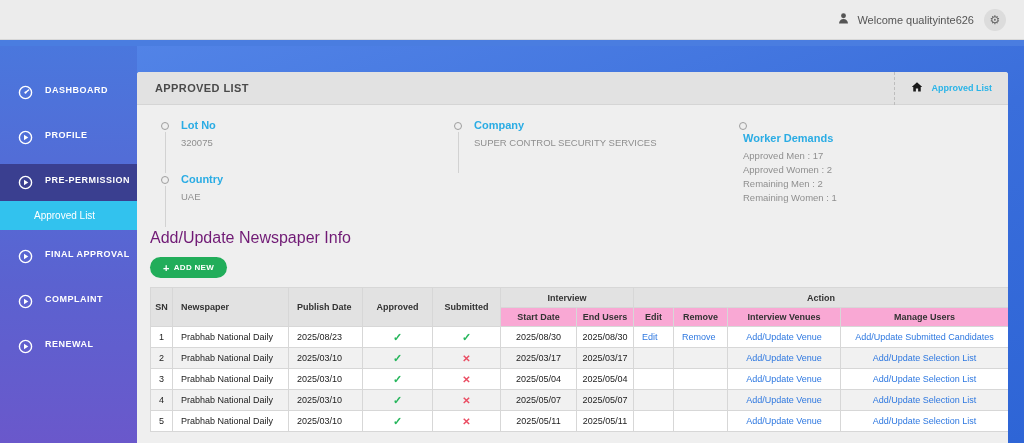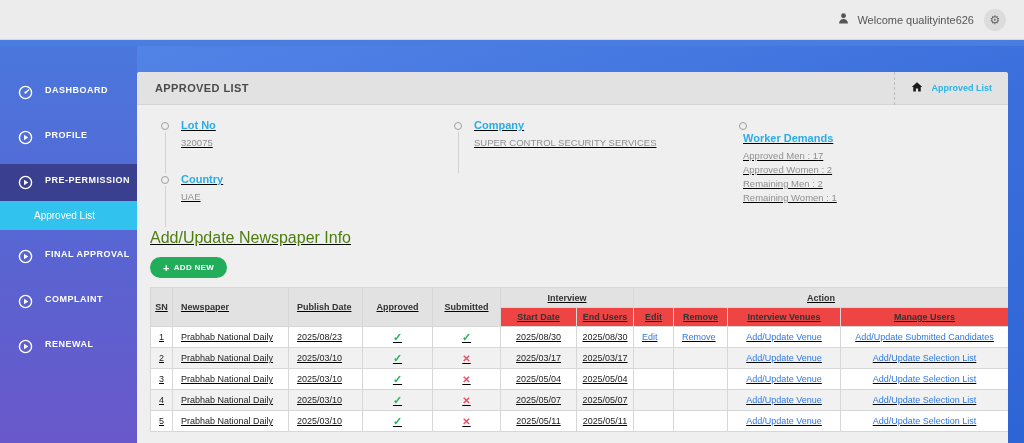--- a/index.html
+++ b/index.html
@@ -37,49 +37,49 @@
   .content { flex:1; position:relative; }
   .card { position:absolute; left:0; top:26px; right:16px; bottom:0;
     background:#efefef; border-radius:3px 3px 0 0; overflow:hidden; }
   .card-header { height:33px; background:#e2e2e2; display:flex; align-items:center;
     justify-content:space-between; border-bottom:1px solid #d5d5d5; }
   .card-title { font-size:11px; font-weight:bold; color:#4a4a4a; letter-spacing:.4px; padding-left:18px; }
   .breadcrumb { height:33px; display:flex; align-items:center; gap:8px; padding:0 16px;
     border-left:1px dashed #bdbdbd; }
   .breadcrumb a { font-size:9px; color:#2ab4e8; text-decoration:none; font-weight:bold; }
 
-  .card-body { padding:14px 17px 0 13px;text-decoration:underline; }
+  .card-body { padding:14px 17px 0 13px; }
 
   
   .info-grid { display:flex; padding-left:7px; }
   .info-col1 { width:293px; }
   .info-col2 { width:285px; }
   .info-col3 { flex:1; }
   .info-item { display:flex; min-height:54px; }
   .info-item.tall { min-height:84px;flex-direction:column; }
   .rail { width:16px; display:flex; flex-direction:column; align-items:center; }
   .ring { width:8px; height:8px; border:1px solid #9e9e9e; border-radius:50%;
     background:transparent; margin-top:3px; flex:0 0 auto; }
   .line { width:1px; flex:1; background:#d2d2d2; margin-top:2px; }
   .info-text { padding-left:8px; }
   .info-label { font-size:11px; font-weight:bold; color:#2aace4; margin-bottom:5px; }
   .info-value { font-size:9.5px; color:#8f8f8f; line-height:14px; }
 
   
-  .section-title { font-size:16px; font-weight:500; color:#4d7c0f; margin:2px 0 10px 0; }
+  .section-title { font-size:16px; font-weight:500; color:#701a75; margin:2px 0 10px 0; }
   .add-btn { display:inline-flex; align-items:center; gap:4px; background:#21ad5a; color:#fff;
     border:none; border-radius:12px; padding:6px 13px; font-size:8px; font-weight:bold;
     letter-spacing:.3px; cursor:pointer; margin-bottom:9px; font-family:"Liberation Sans",sans-serif; }
   .add-btn .plus { font-size:11px; line-height:8px; font-weight:bold; }
 
   
   table { border-collapse:collapse; width:858px; background:#fff; table-layout:fixed; }
   th, td { border:1px solid #d7d7d7; font-size:9px; text-align:center; overflow:hidden; white-space:nowrap; }
   thead tr:first-child th { background:#e2e2e2; height:20px; color:#333; }
-  thead tr.sub th { background:#ef4444; height:19px; color:#333; }
+  thead tr.sub th { background:#f9a8d4; height:19px; color:#333; }
   tbody td { height:21px; color:#222; }
   tbody tr.stripe td { background:#f1f1f1; }
   th.al, td.al { text-align:left; padding-left:8px; }
   td a { color:#2e78e0; text-decoration:none; font-size:9px; }
   .ok { color:#26b65c; font-weight:bold; font-size:11px; }
   .no { color:#ea4c62; font-weight:bold; font-size:10px; }
 </style>
 </head>
 <body>
 

